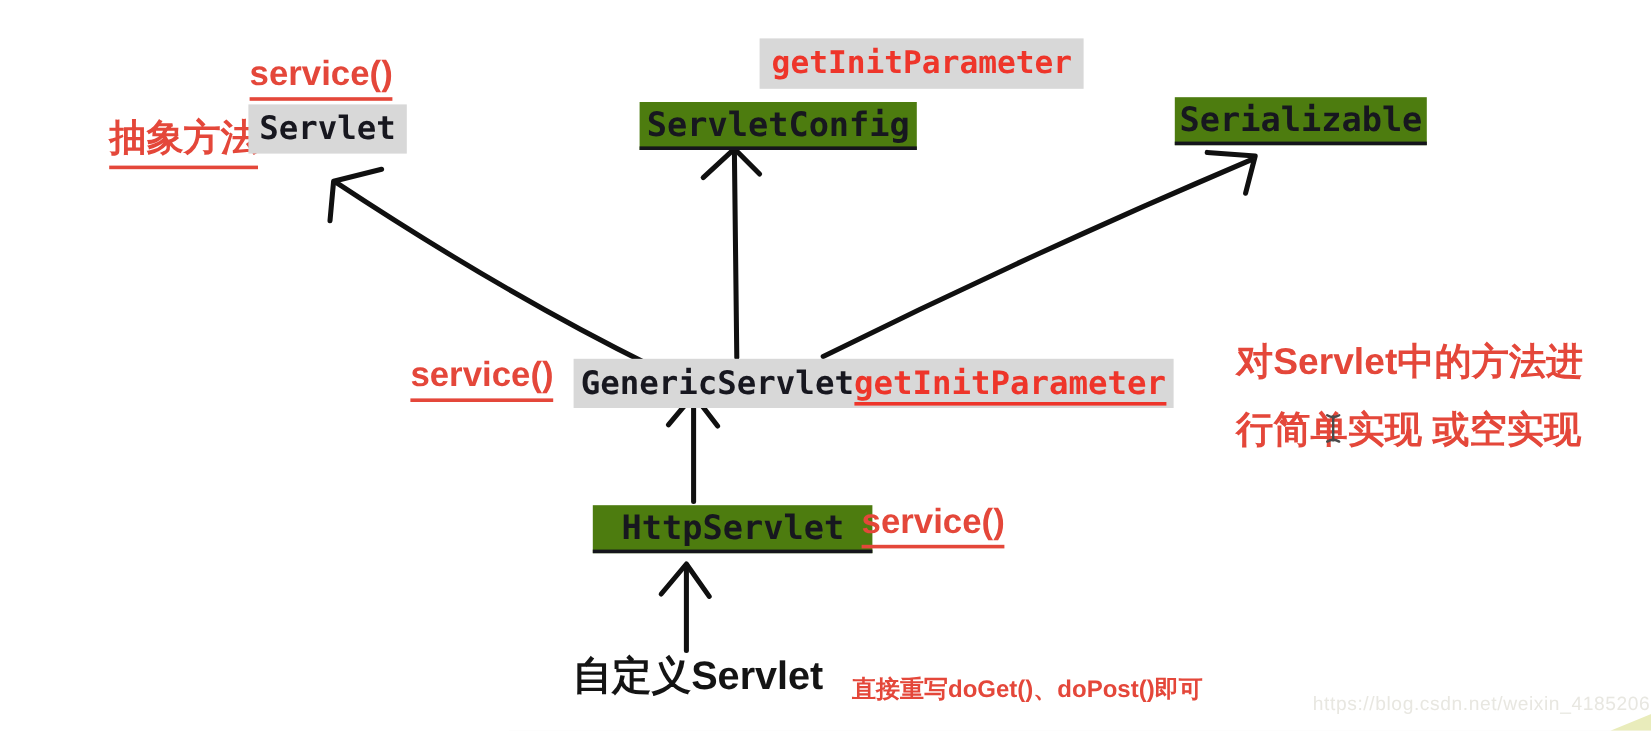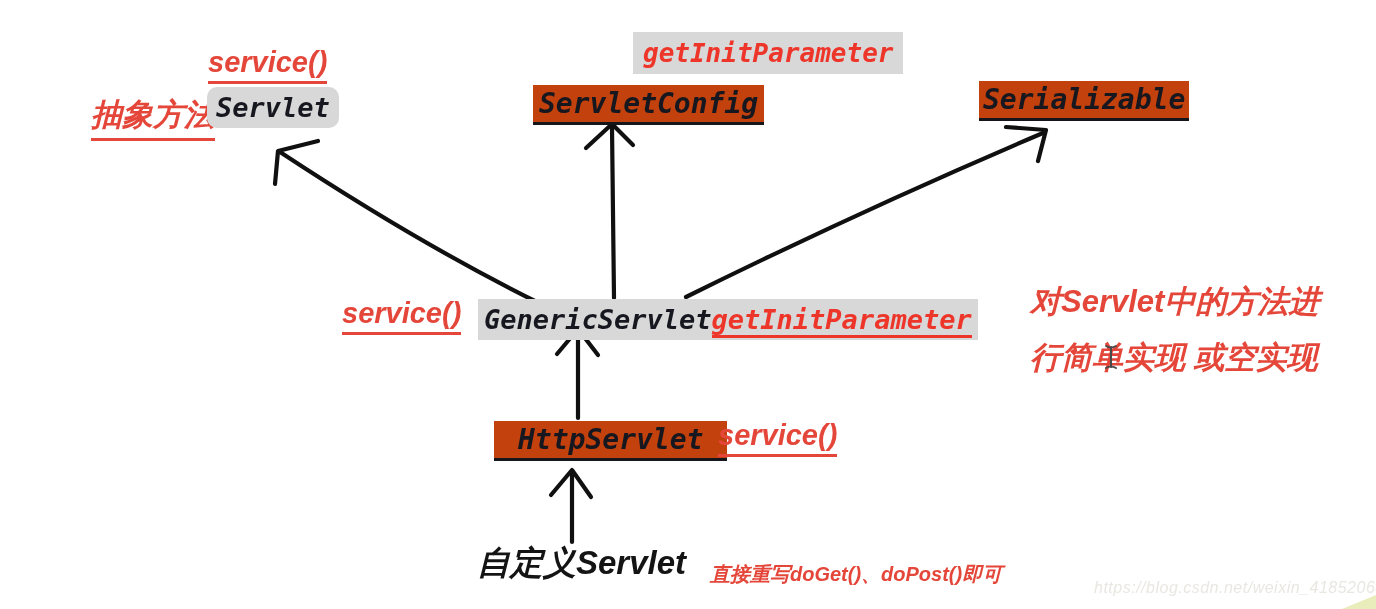--- a/index.html
+++ b/index.html
@@ -3,45 +3,44 @@
 <meta charset="utf-8">
 <style>
   html,body{margin:0;padding:0;}
   body{background:#f2f2f2;}
   #stage{
     position:relative;
     width:1376px;height:609px;
     background:#ffffff;
     overflow:hidden;
     font-family:"Liberation Sans",sans-serif;
-    font-style:italic;
   }
   .abs{position:absolute;white-space:nowrap;}
   
   .hand-red{
     color:#e4473a;
     font-weight:600;
     font-family:"Liberation Sans",sans-serif;
   }
   .ul-red-hand{border-bottom:3px solid #e4473a;padding-bottom:2px;}
   
   .mono{
     font-family:"DejaVu Sans Mono","Liberation Mono",monospace;
     font-weight:bold;
     color:#17171f;
   }
   .hl-gray{background:#d8d8d8;}
-  .hl-blue{background:#c2410c;}
+  .hl-blue{background:#4d7c0f;}
   .ul-black{border-bottom:3px solid #15151c;}
   .mono-red{color:#ee352a;}
   .ul-red{border-bottom:3px solid #ee352a;}
   
   #service-top{left:208px;top:46px;font-size:29px;}
   #abstract-method{left:66px;top:94px;font-size:31px;margin-left:25px;}
-  #servlet-node{left:207px;top:87px;font-size:27px;padding:5px 9px;border-radius:10px;}
+  #servlet-node{left:207px;top:87px;font-size:27px;padding:5px 9px;}
   #gip-top{left:633px;top:32px;font-size:26px;padding:6px 10px;}
   #servlet-config{left:533px;top:85px;font-size:28px;padding:2px 6px;}
   #serializable{left:979px;top:81px;font-size:28px;padding:2px 4px;}
   #service-mid{left:342px;top:297px;font-size:29px;}
   #generic-row{left:478px;top:299px;font-size:27px;padding:5px 6px;}
   #http-servlet{left:494px;top:421px;font-size:28px;padding:2px 24px;}
   #service-http{left:718px;top:419px;font-size:29px;}
   #impl-note{left:1030px;top:274px;font-size:31px;line-height:56px;font-weight:600;color:#e4473a;}
   #custom-servlet{left:477px;top:541px;font-size:33px;font-weight:600;color:#141414;}
   #override-note{left:710px;top:561px;font-size:20px;font-weight:600;color:#e4473a;}

